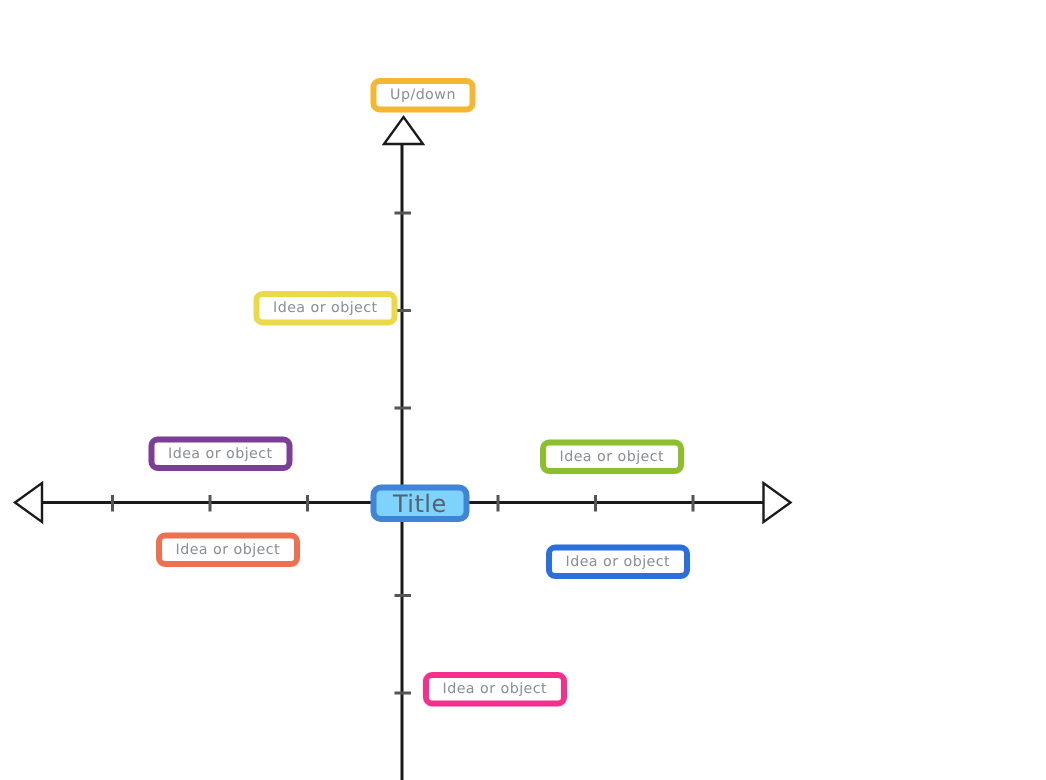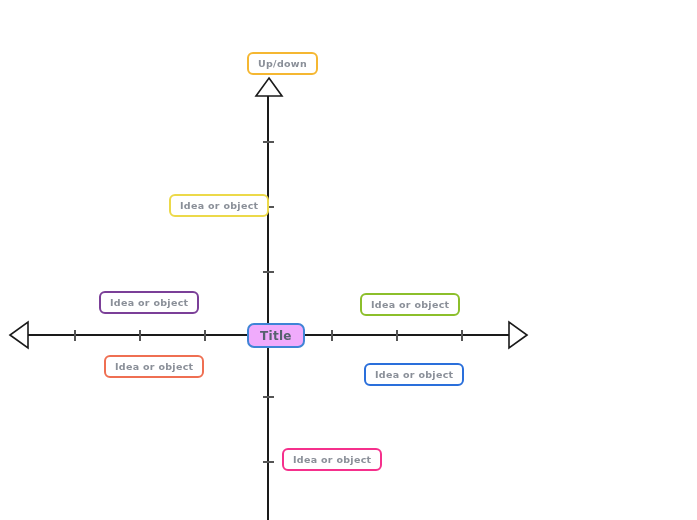--- a/index.html
+++ b/index.html
@@ -50,36 +50,36 @@
 
   
   .node {
     position: absolute;
     box-sizing: border-box;
     display: flex;
     align-items: center;
     justify-content: center;
     border-radius: 6px;
     background: #ffffff;
-    border: 2px solid #1d4ed8;
+    border: 4px solid #1d4ed8;
     color: #8a8f98;
     font-size: 9.5px;
-    font-weight: bold;
+    font-weight: normal;
     letter-spacing: 0.3px;
     white-space: nowrap;
     padding: 0 9px;
     height: 23px;
   }
   .node.title-node {
-    background: #f0abfc;
+    background: #7dd3fc;
     border-color: #3f84d6;
     color: #55616e;
     border-radius: 7px;
     height: 25px;
-    font-size: 12px;
+    font-size: 16px;
     padding: 0 11px;
   }
 </style>
 </head>
 <body>
 
 <div id="canvas">
 
   <div class="axis-line axis-h" style="left:22px; top:334px; width:492px;"></div>
 

